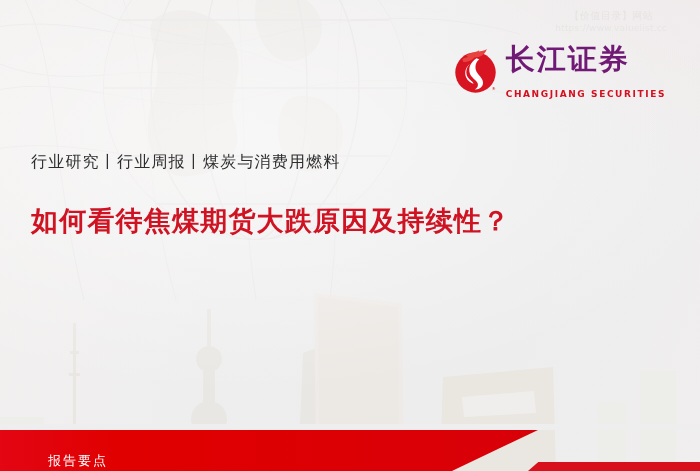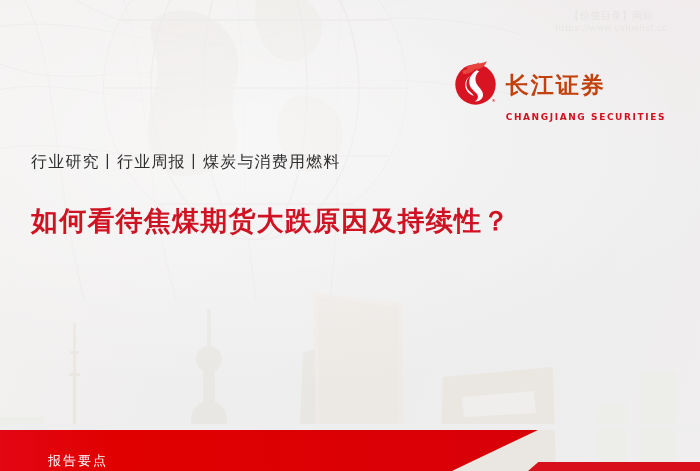--- a/index.html
+++ b/index.html
@@ -117,27 +117,26 @@
     height: 47px;
     flex: 0 0 auto;
   }
   .logo-mark svg { display:block; width:100%; height:100%; }
   .logo-text {
     display: flex;
     flex-direction: column;
     justify-content: center;
   }
   .logo-cn {
-    font-size: 23px;
+    font-size: 29px;
     font-weight: bold;
-    color: #c2410c;
+    color: #701a75;
     letter-spacing: 2px;
     line-height: 1.05;
     font-family: "DejaVu Sans", "Liberation Sans", sans-serif;
-    margin-top: 29px;
   }
   .logo-en {
     margin-top: 16px;
     font-size: 9px;
     font-weight: bold;
     color: #d4101f;
     letter-spacing: 1.6px;
     line-height: 1;
   }
 

